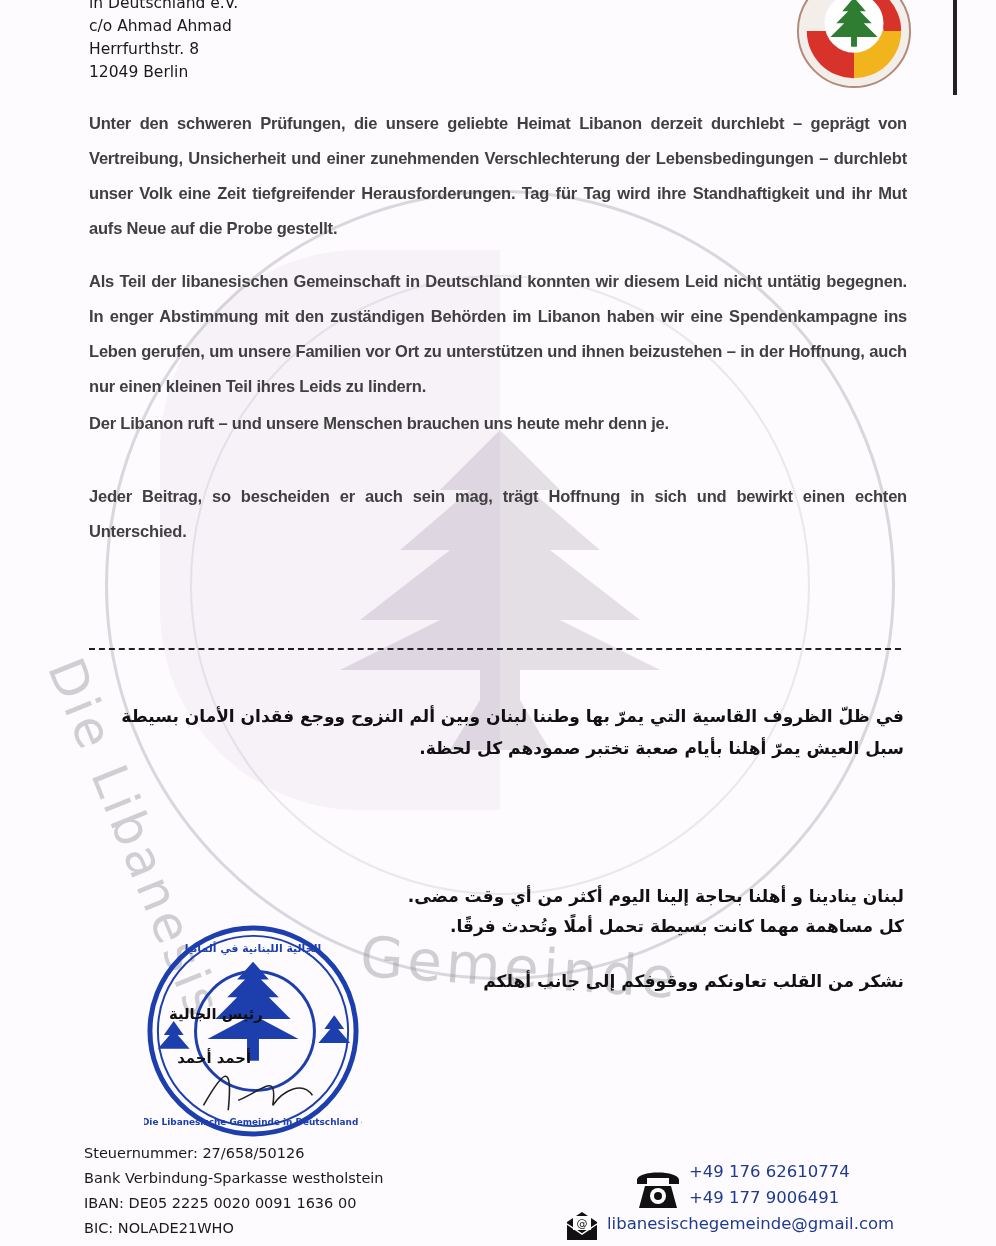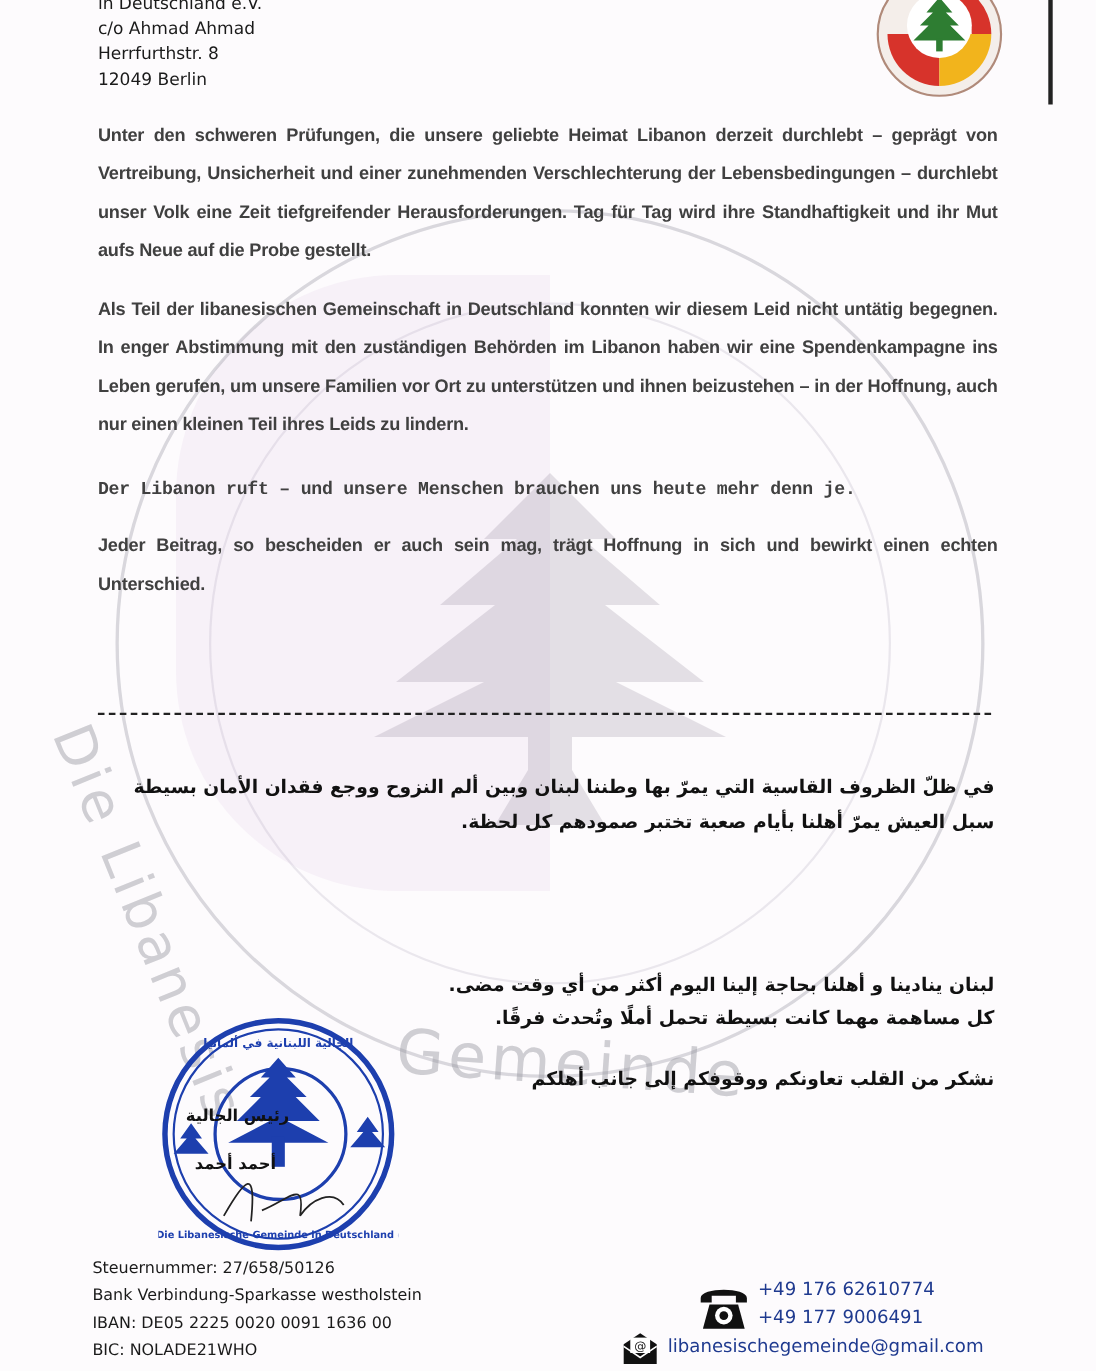--- a/index.html
+++ b/index.html
@@ -88,21 +88,21 @@
     <rect x="57" y="64" width="6" height="12" fill="#2e7d32"></rect>
   </svg>
   <div class="vline"></div>
 
   <div class="de" style="top:106px;">
       <p>Unter den schweren Prüfungen, die unsere geliebte Heimat Libanon derzeit durchlebt – geprägt von Vertreibung, Unsicherheit und einer zunehmenden Verschlechterung der Lebensbedingungen – durchlebt unser Volk eine Zeit tiefgreifender Herausforderungen. Tag für Tag wird ihre Standhaftigkeit und ihr Mut aufs Neue auf die Probe gestellt.</p>
     </div>
   <div class="de" style="top:264px;">
       <p>Als Teil der libanesischen Gemeinschaft in Deutschland konnten wir diesem Leid nicht untätig begegnen. In enger Abstimmung mit den zuständigen Behörden im Libanon haben wir eine Spendenkampagne ins Leben gerufen, um unsere Familien vor Ort zu unterstützen und ihnen beizustehen – in der Hoffnung, auch nur einen kleinen Teil ihres Leids zu lindern.</p>
     </div>
-  <div class="de" style="top:427px;font-family:Liberation Mono, monospace;">
+  <div class="de" style="top:406px;">
       <p>Der Libanon ruft – und unsere Menschen brauchen uns heute mehr denn je.</p>
     </div>
   <div class="de" style="top:479px;">
       <p>Jeder Beitrag, so bescheiden er auch sein mag, trägt Hoffnung in sich und bewirkt einen echten Unterschied.</p>
     </div>
 
   <div class="dash-rule"></div>
 
   <div class="ar" style="top:700px;">في ظلّ الظروف القاسية التي يمرّ بها وطننا لبنان وبين ألم النزوح ووجع فقدان الأمان بسيطة سبل العيش يمرّ أهلنا بأيام صعبة تختبر صمودهم كل لحظة.</div>
   <div class="ar" style="top:880px;">لبنان ينادينا و أهلنا بحاجة إلينا اليوم أكثر من أي وقت مضى.</div>

